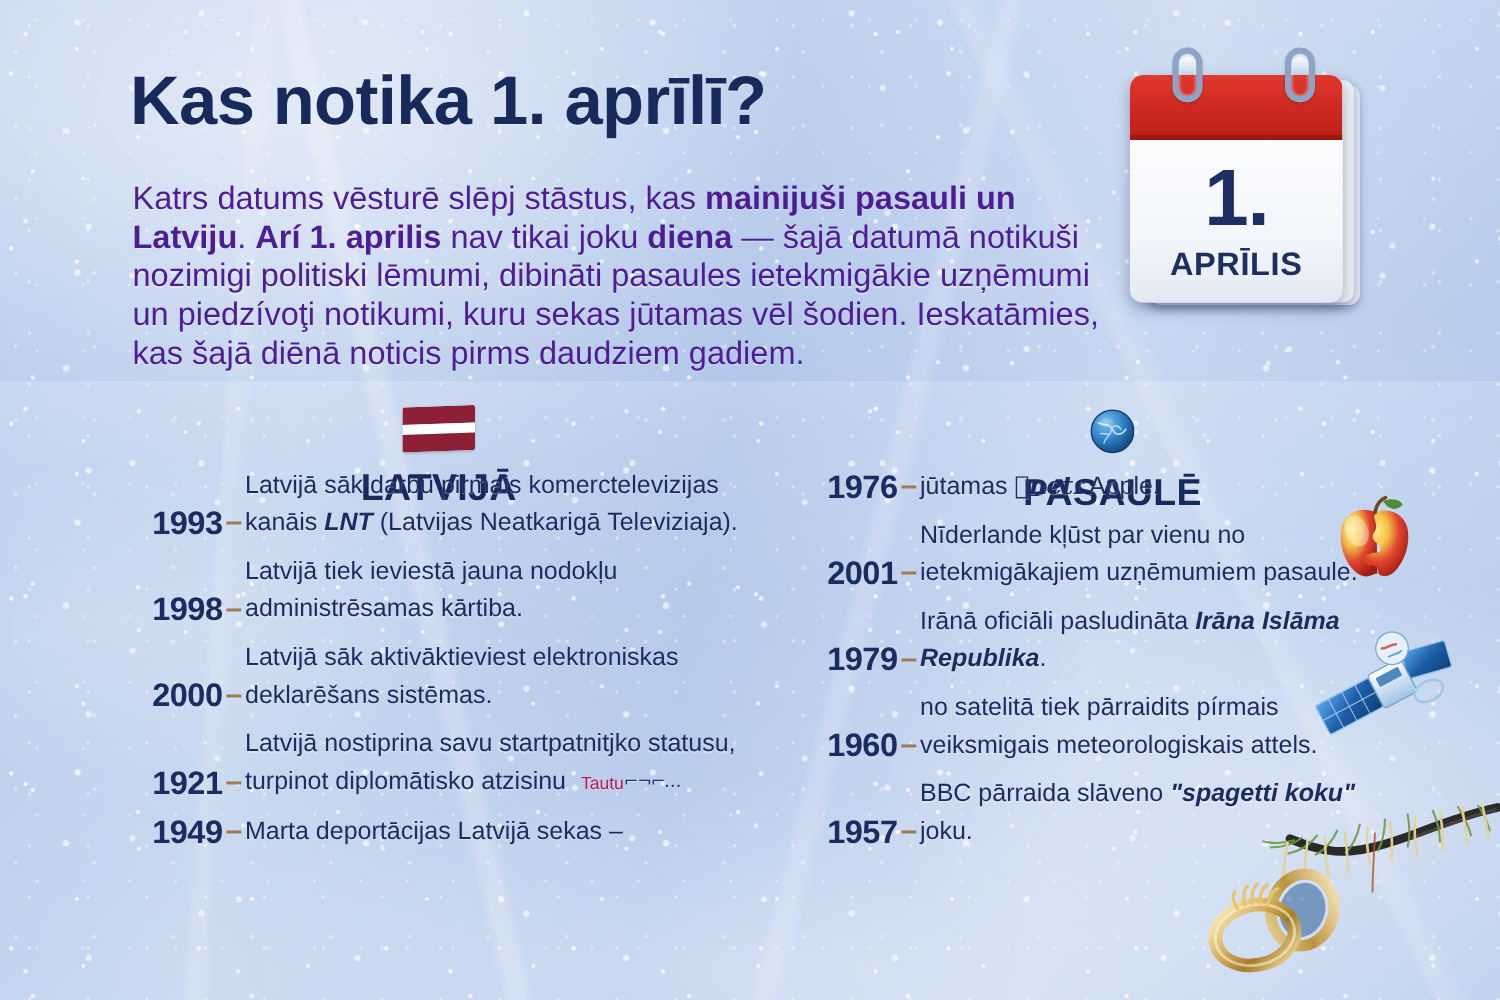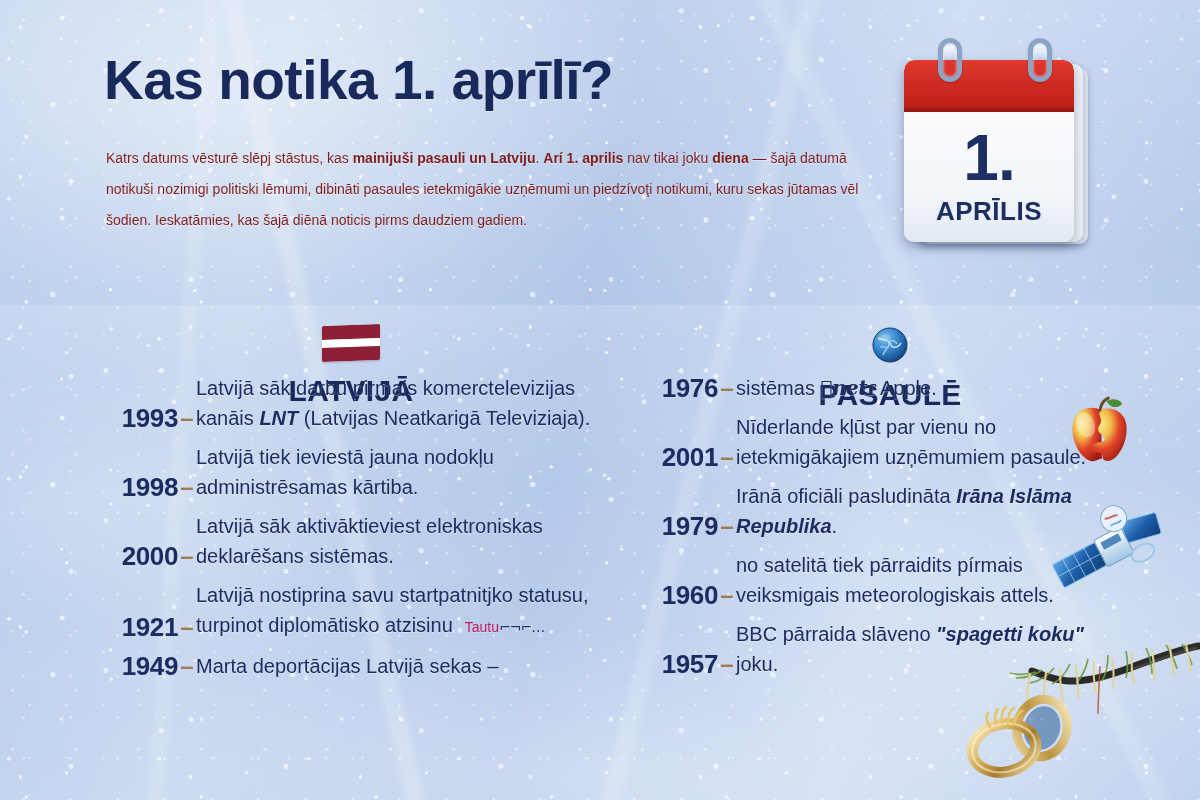--- a/index.html
+++ b/index.html
@@ -100,23 +100,23 @@
     text-shadow: 0 1px 0 rgba(255,255,255,0.45);
     white-space: nowrap;
   }
 
   
   .intro {
     position: absolute;
     left: 106px;
     top: 143px;
     width: 790px;
-    font-size: 14px;
+    font-size: 26px;
     line-height: 31px;
-    color: #7f1d1d;
+    color: #4c1d95;
     text-shadow: 0 1px 0 rgba(255,255,255,0.40);
   }
   .intro b { font-weight: 700; }
 
   
   .calendar-wrap {
     position: absolute;
     left: 890px;
     top: 30px;
     width: 215px;
@@ -401,21 +401,21 @@
       </svg>
       <div class="sec-title">PASAULĒ</div>
       <div class="sec-dots"></div>
     </div>
 
     <div class="entries">
 
       <div class="entry">
         <div class="year">1976</div>
         <div class="dash">–</div>
-        <div class="desc"><span>sistēmas </span><span class="apple-mark"></span><b class="apple-mark">net</b><span class="apple-mark">ɾ</span><span> Apple.</span></div>
+        <div class="desc"><span>jūtamas </span><span class="apple-mark"></span><b class="apple-mark">net</b><span class="apple-mark">ɾ</span><span> Apple.</span></div>
       </div>
 
       <div class="entry">
         <div class="year">2001</div>
         <div class="dash">–</div>
         <div class="desc">Nīderlande kļūst par vienu no ietekmigākajiem uzņēmumiem pasaule.</div>
       </div>
 
       <div class="entry">
         <div class="year">1979</div>

